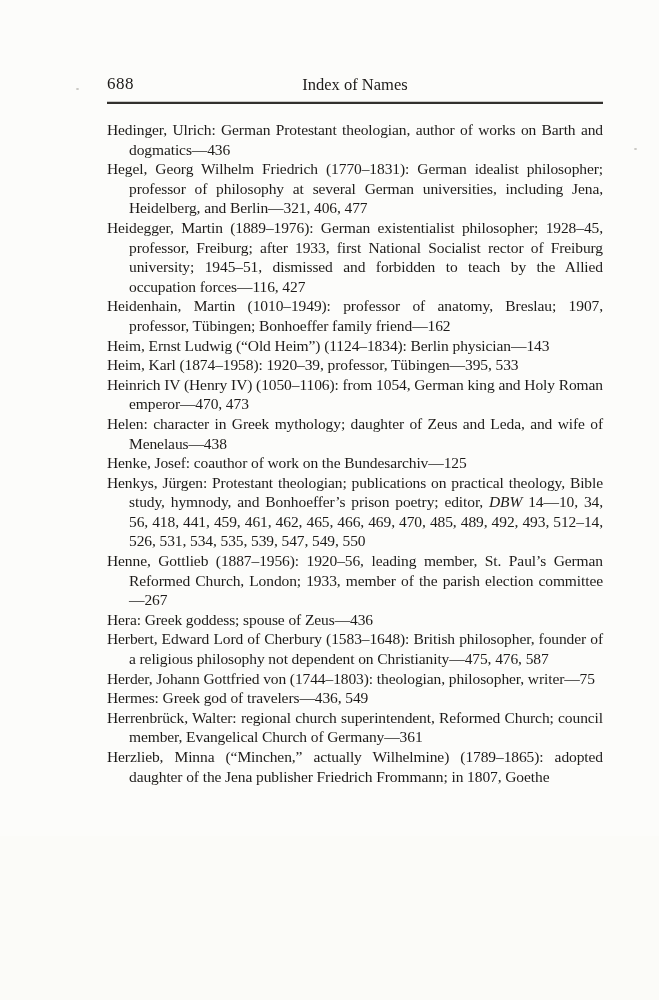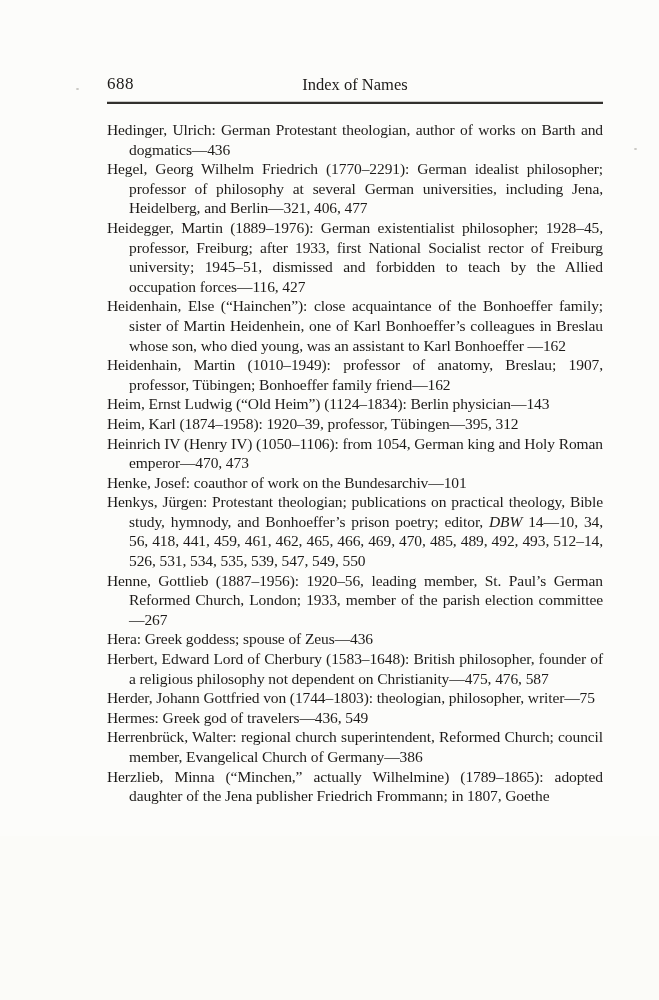--- a/index.html
+++ b/index.html
@@ -64,32 +64,32 @@
 <body>
 
 <div class="page">
   <header class="running-head">
     <span class="folio">688</span>
     <span class="head-title">Index of Names</span>
   </header>
   <div class="rule"></div>
   <main class="index-list" id="index-list">
       <p class="entry"><span>Hedinger, Ulrich: German Protestant theologian, author of works on Barth and dogmatics—436</span></p>
-      <p class="entry"><span>Hegel, Georg Wilhelm Friedrich (1770–2291): German idealist philosopher; professor of philosophy at several German universities, including Jena, Heidelberg, and Berlin—321, 406, 477</span></p>
+      <p class="entry"><span>Hegel, Georg Wilhelm Friedrich (1770–1831): German idealist philosopher; professor of philosophy at several German universities, including Jena, Heidelberg, and Berlin—321, 406, 477</span></p>
       <p class="entry"><span>Heidegger, Martin (1889–1976): German existentialist philosopher; 1928–45, professor, Freiburg; after 1933, first National Socialist rector of Freiburg university; 1945–51, dismissed and forbidden to teach by the Allied occupation forces—116, 427</span></p>
-      <p class="entry"><span>Heidenhain, Else (“Hainchen”): close acquaintance of the Bonhoeffer family; sister of Martin Heidenhein, one of Karl Bonhoeffer’s colleagues in Breslau whose son, who died young, was an assistant to Karl Bonhoeffer —162</span></p>
       <p class="entry"><span>Heidenhain, Martin (1010–1949): professor of anatomy, Breslau; 1907, professor, Tübingen; Bonhoeffer family friend—162</span></p>
       <p class="entry"><span>Heim, Ernst Ludwig (“Old Heim”) (1124–1834): Berlin physician—143</span></p>
-      <p class="entry"><span>Heim, Karl (1874–1958): 1920–39, professor, Tübingen—395, 312</span></p>
+      <p class="entry"><span>Heim, Karl (1874–1958): 1920–39, professor, Tübingen—395, 533</span></p>
       <p class="entry"><span>Heinrich IV (Henry IV) (1050–1106): from 1054, German king and Holy Roman emperor—470, 473</span></p>
-      <p class="entry"><span>Henke, Josef: coauthor of work on the Bundesarchiv—101</span></p>
+      <p class="entry"><span>Helen: character in Greek mythology; daughter of Zeus and Leda, and wife of Menelaus—438</span></p>
+      <p class="entry"><span>Henke, Josef: coauthor of work on the Bundesarchiv—125</span></p>
       <p class="entry"><span>Henkys, Jürgen: Protestant theologian; publications on practical theology, Bible study, hymnody, and Bonhoeffer’s prison poetry; editor, </span><i>DBW</i><span> 14—10, 34, 56, 418, 441, 459, 461, 462, 465, 466, 469, 470, 485, 489, 492, 493, 512–14, 526, 531, 534, 535, 539, 547, 549, 550</span></p>
       <p class="entry"><span>Henne, Gottlieb (1887–1956): 1920–56, leading member, St. Paul’s German Reformed Church, London; 1933, member of the parish election committee—267</span></p>
       <p class="entry"><span>Hera: Greek goddess; spouse of Zeus—436</span></p>
       <p class="entry"><span>Herbert, Edward Lord of Cherbury (1583–1648): British philosopher, founder of a religious philosophy not dependent on Christianity—475, 476, 587</span></p>
       <p class="entry"><span>Herder, Johann Gottfried von (1744–1803): theologian, philosopher, writer—75</span></p>
       <p class="entry"><span>Hermes: Greek god of travelers—436, 549</span></p>
-      <p class="entry"><span>Herrenbrück, Walter: regional church superintendent, Reformed Church; council member, Evangelical Church of Germany—386</span></p>
+      <p class="entry"><span>Herrenbrück, Walter: regional church superintendent, Reformed Church; council member, Evangelical Church of Germany—361</span></p>
       <p class="entry"><span>Herzlieb, Minna (“Minchen,” actually Wilhelmine) (1789–1865): adopted daughter of the Jena publisher Friedrich Frommann; in 1807, Goethe</span></p>
     </main>
   <span class="speck" style="left:634px;top:148px;width:3px;height:2px;"></span>
   <span class="speck" style="left:76px;top:88px;width:3px;height:2px;"></span>
 </div>
 
 </body></html>

